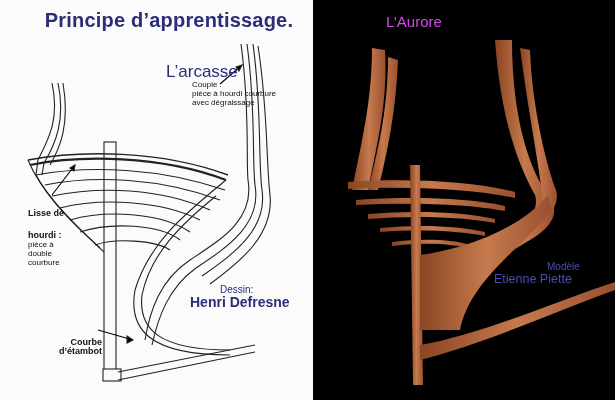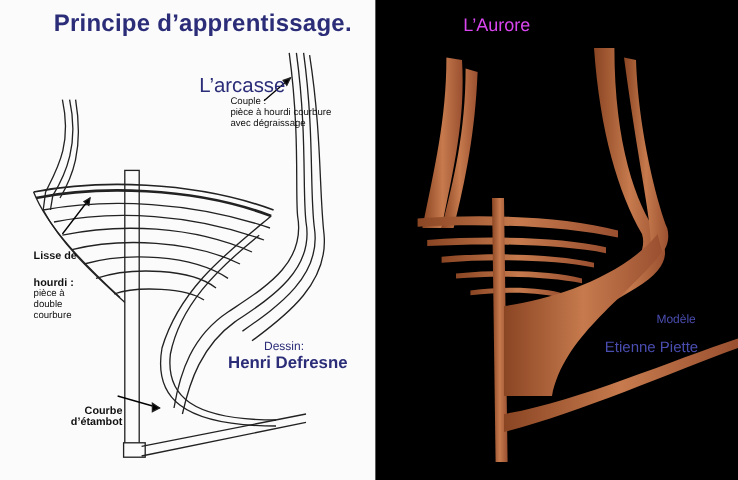--- a/index.html
+++ b/index.html
@@ -7,21 +7,21 @@
   .panel-left{position:absolute;left:0;top:0;width:313px;height:400px;background:#fbfbfb;}
   .panel-right{position:absolute;left:313px;top:0;width:302px;height:400px;background:#000;}
   svg{position:absolute;left:0;top:0;}
   .title{position:absolute;left:0;width:338px;text-align:center;top:9px;font-weight:bold;font-size:20px;color:#2b2d78;letter-spacing:0.2px;}
   .subtitle{position:absolute;left:118px;top:62px;font-weight:normal;font-size:17px;color:#2b2d78;margin-left:48px;}
   .label{position:absolute;font-size:8px;color:#111;line-height:9px;}
   .credit-small{position:absolute;left:220px;top:284px;font-size:10px;color:#2b2d78;}
   .credit-big{position:absolute;left:190px;top:294px;font-weight:bold;font-size:14px;color:#2b2d78;text-align:right;}
   .r-title{position:absolute;left:386px;top:13px;font-size:15px;color:#d946ef;}
   .r-small{position:absolute;left:519px;top:261px;font-size:10px;color:#4a4db0;margin-left:28px;}
-  .r-big{position:absolute;left:494px;top:282px;font-size:12.5px;color:#4a4db0;margin-left:10px;}
+  .r-big{position:absolute;left:494px;top:272px;font-size:12.5px;color:#4a4db0;}
 </style>
 </head>
 <body>
 
 <div class="panel-left"></div>
 <div class="panel-right"></div>
 
 <svg width="313" height="400" fill="none" stroke="#222" stroke-width="1.1">
 
   <path d="M52 83 C60 120,48 140,38 160 L36 175"></path>

